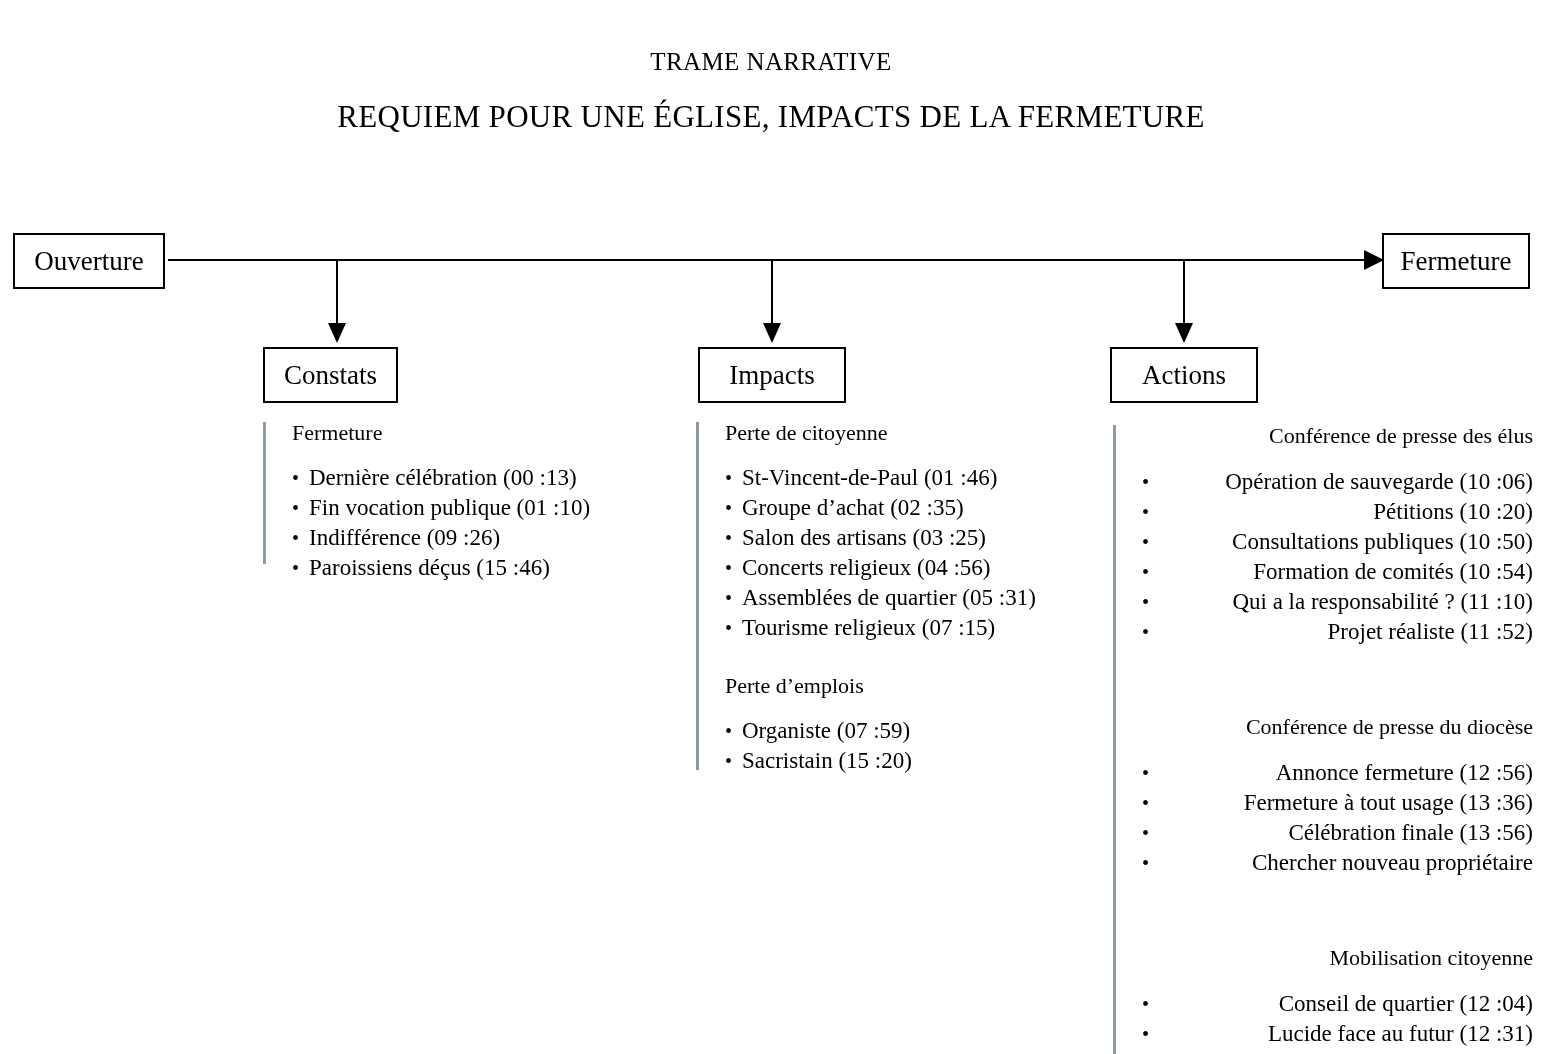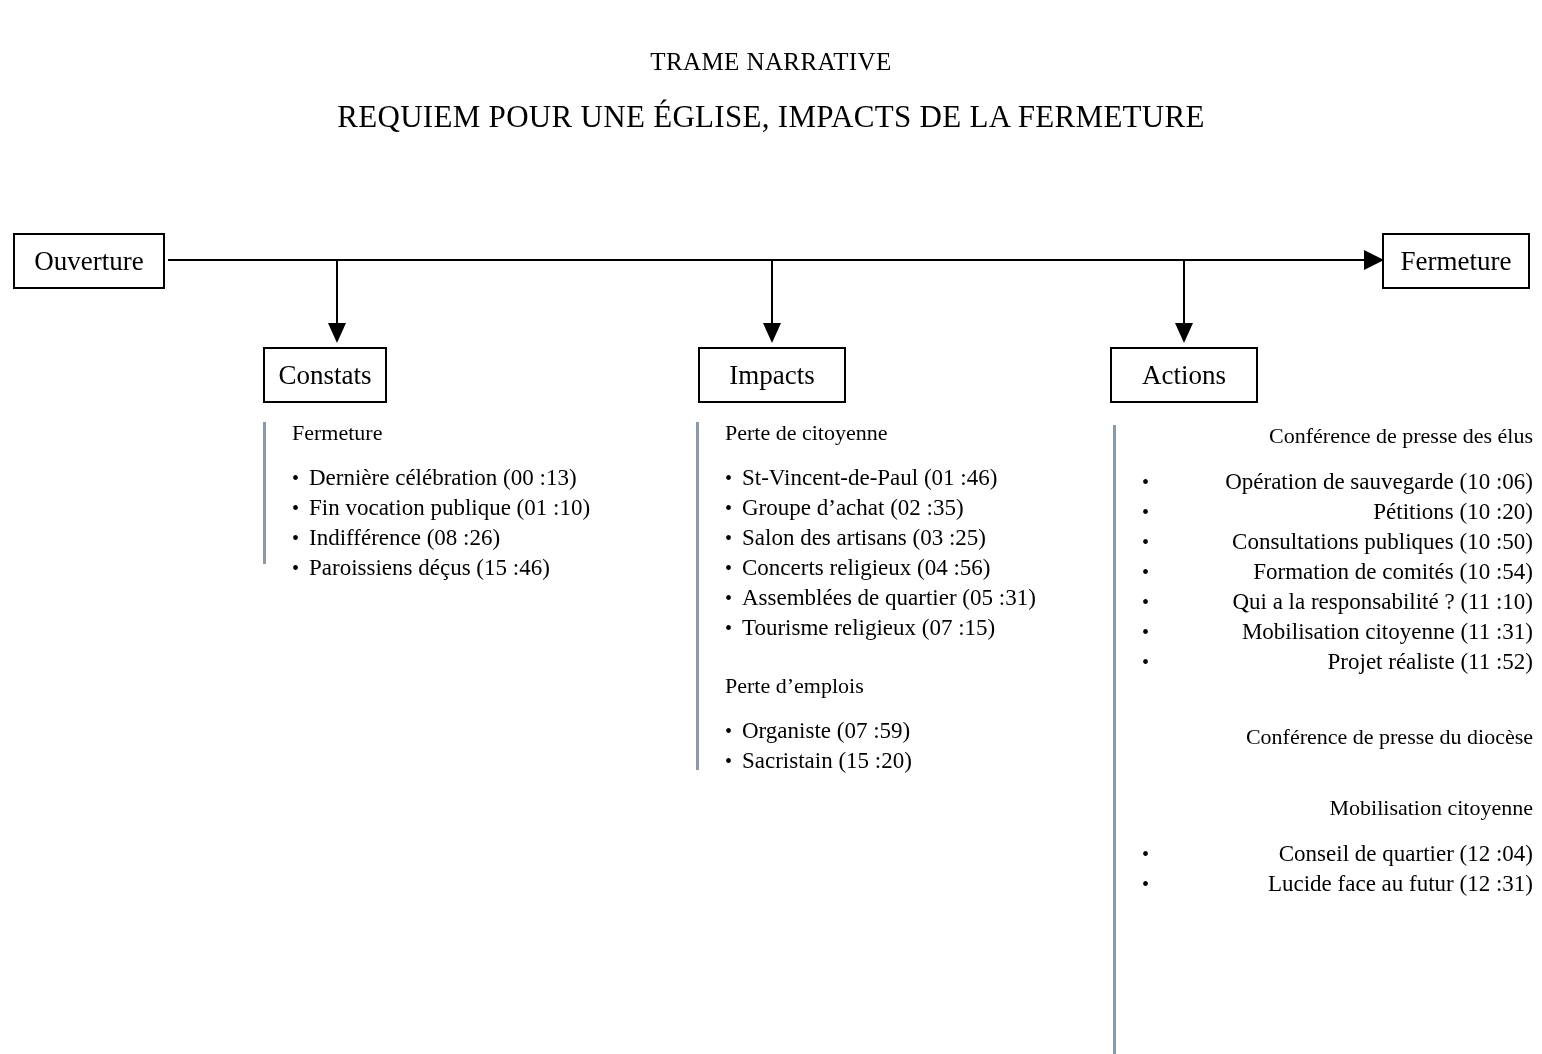--- a/index.html
+++ b/index.html
@@ -51,21 +51,21 @@
     align-items: center;
     justify-content: center;
     font-size: 27px;
     line-height: 1;
     box-sizing: border-box;
     z-index: 3;
   }
 
   #box-ouverture { left: 13px;   top: 233px; width: 152px; height: 56px; }
   #box-fermeture { left: 1382px; top: 233px; width: 148px; height: 56px; }
-  #box-constats  { left: 263px;  top: 347px; width: 124px; height: 56px; }
+  #box-constats  { left: 263px;  top: 347px; width: 135px; height: 56px; }
   #box-impacts   { left: 698px;  top: 347px; width: 148px; height: 56px; }
   #box-actions   { left: 1110px; top: 347px; width: 148px; height: 56px; }
 
   
   .h-line {
     position: absolute;
     left: 168px;
     top: 259px;
     width: 1196px;
     height: 2px;
@@ -145,21 +145,21 @@
   .bullet-list li::before {
     content: "\2022";
     position: absolute;
     left: 0;
     top: 0;
     font-size: 20px;
   }
 
   
   #col-actions .group-title { margin-bottom: 20px; }
-  #col-actions .group + .group { margin-top: 49px; }
+  #col-actions .group + .group { margin-top: 69px; }
 </style>
 </head>
 <body>
 
 <div id="canvas">
 
   <div class="title-block">
     <div class="title-main">TRAME NARRATIVE</div>
     <div class="title-sub">REQUIEM POUR UNE ÉGLISE, IMPACTS DE LA FERMETURE</div>
   </div>
@@ -188,21 +188,21 @@
   <div class="node-box" id="box-actions">
     <span>Actions</span>
   </div>
 
   <div class="detail-col" id="col-constats">
     <div class="group">
       <div class="group-title">Fermeture</div>
       <ul class="bullet-list">
         <li>Dernière célébration (00 :13)</li>
         <li>Fin vocation publique (01 :10)</li>
-        <li>Indifférence (08 :26)</li>
+        <li>Indifférence (09 :26)</li>
         <li>Paroissiens déçus (15 :46)</li>
       </ul>
     </div>
   </div>
 
   <div class="detail-col" id="col-impacts">
     <div class="group">
       <div class="group-title">Perte de citoyenne</div>
       <ul class="bullet-list">
         <li>St-Vincent-de-Paul (01 :46)</li>
@@ -224,26 +224,31 @@
 
   <div class="detail-col" id="col-actions">
     <div class="group">
       <div class="group-title">Conférence de presse des élus</div>
       <ul class="bullet-list">
         <li>Opération de sauvegarde (10 :06)</li>
         <li>Pétitions (10 :20)</li>
         <li>Consultations publiques (10 :50)</li>
         <li>Formation de comités (10 :54)</li>
         <li>Qui a la responsabilité ? (11 :10)</li>
-        <li>Mobilisation citoyenne (11 :31)</li>
         <li>Projet réaliste (11 :52)</li>
       </ul>
     </div>
     <div class="group">
       <div class="group-title">Conférence de presse du diocèse</div>
+      <ul class="bullet-list">
+        <li>Annonce fermeture (12 :56)</li>
+        <li>Fermeture à tout usage (13 :36)</li>
+        <li>Célébration finale (13 :56)</li>
+        <li>Chercher nouveau propriétaire</li>
+      </ul>
     </div>
     <div class="group">
       <div class="group-title">Mobilisation citoyenne</div>
       <ul class="bullet-list">
         <li>Conseil de quartier (12 :04)</li>
         <li>Lucide face au futur (12 :31)</li>
       </ul>
     </div>
   </div>
 

